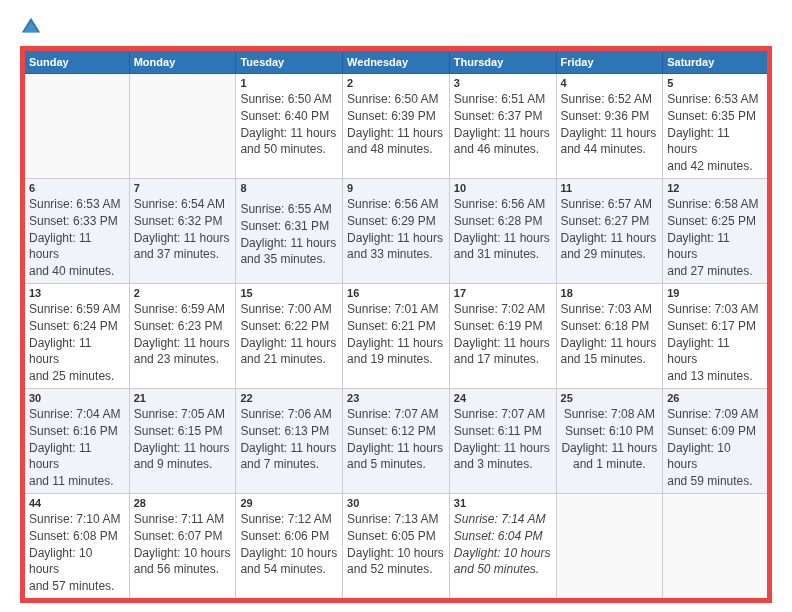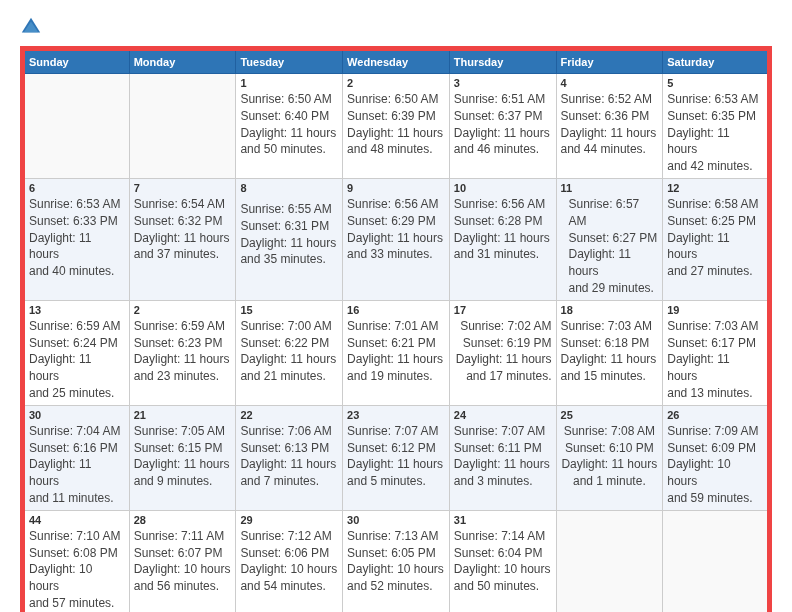--- a/index.html
+++ b/index.html
@@ -152,21 +152,21 @@
           <td>
             <div class="day-num">3</div>
             <div class="day-info" style="white-space: pre-line;">Sunrise: 6:51 AM
 Sunset: 6:37 PM
 Daylight: 11 hours
 and 46 minutes.</div>
           </td>
           <td>
             <div class="day-num">4</div>
             <div class="day-info" style="white-space: pre-line;">Sunrise: 6:52 AM
-Sunset: 6:36 PM
+Sunset: 9:36 PM
 Daylight: 11 hours
 and 44 minutes.</div>
           </td>
           <td>
             <div class="day-num">5</div>
             <div class="day-info" style="white-space: pre-line;">Sunrise: 6:53 AM
 Sunset: 6:35 PM
 Daylight: 11 hours
 and 42 minutes.</div>
           </td>
@@ -202,21 +202,21 @@
           </td>
           <td>
             <div class="day-num">10</div>
             <div class="day-info" style="white-space: pre-line;">Sunrise: 6:56 AM
 Sunset: 6:28 PM
 Daylight: 11 hours
 and 31 minutes.</div>
           </td>
           <td>
             <div class="day-num">11</div>
-            <div class="day-info" style="white-space: pre-line; margin-left: 8px;">Sunrise: 6:57 AM
+            <div class="day-info" style="white-space: pre-line;">Sunrise: 6:57 AM
 Sunset: 6:27 PM
 Daylight: 11 hours
 and 29 minutes.</div>
           </td>
           <td>
             <div class="day-num">12</div>
             <div class="day-info" style="white-space: pre-line;">Sunrise: 6:58 AM
 Sunset: 6:25 PM
 Daylight: 11 hours
 and 27 minutes.</div>
@@ -246,21 +246,21 @@
           </td>
           <td>
             <div class="day-num">16</div>
             <div class="day-info" style="white-space: pre-line;">Sunrise: 7:01 AM
 Sunset: 6:21 PM
 Daylight: 11 hours
 and 19 minutes.</div>
           </td>
           <td>
             <div class="day-num">17</div>
-            <div class="day-info" style="white-space: pre-line; text-align: right;">Sunrise: 7:02 AM
+            <div class="day-info" style="white-space: pre-line;">Sunrise: 7:02 AM
 Sunset: 6:19 PM
 Daylight: 11 hours
 and 17 minutes.</div>
           </td>
           <td>
             <div class="day-num">18</div>
             <div class="day-info" style="white-space: pre-line;">Sunrise: 7:03 AM
 Sunset: 6:18 PM
 Daylight: 11 hours
 and 15 minutes.</div>
@@ -348,21 +348,21 @@
           </td>
           <td>
             <div class="day-num">30</div>
             <div class="day-info" style="white-space: pre-line;">Sunrise: 7:13 AM
 Sunset: 6:05 PM
 Daylight: 10 hours
 and 52 minutes.</div>
           </td>
           <td>
             <div class="day-num">31</div>
-            <div class="day-info" style="white-space: pre-line;">Sunrise: 7:14 AM
+            <div class="day-info" style="white-space: pre-line; font-style: italic;">Sunrise: 7:14 AM
 Sunset: 6:04 PM
 Daylight: 10 hours
 and 50 minutes.</div>
           </td>
           <td class="empty"></td>
           <td class="empty"></td>
         </tr>
       </tbody>
   </table>
 </div>

